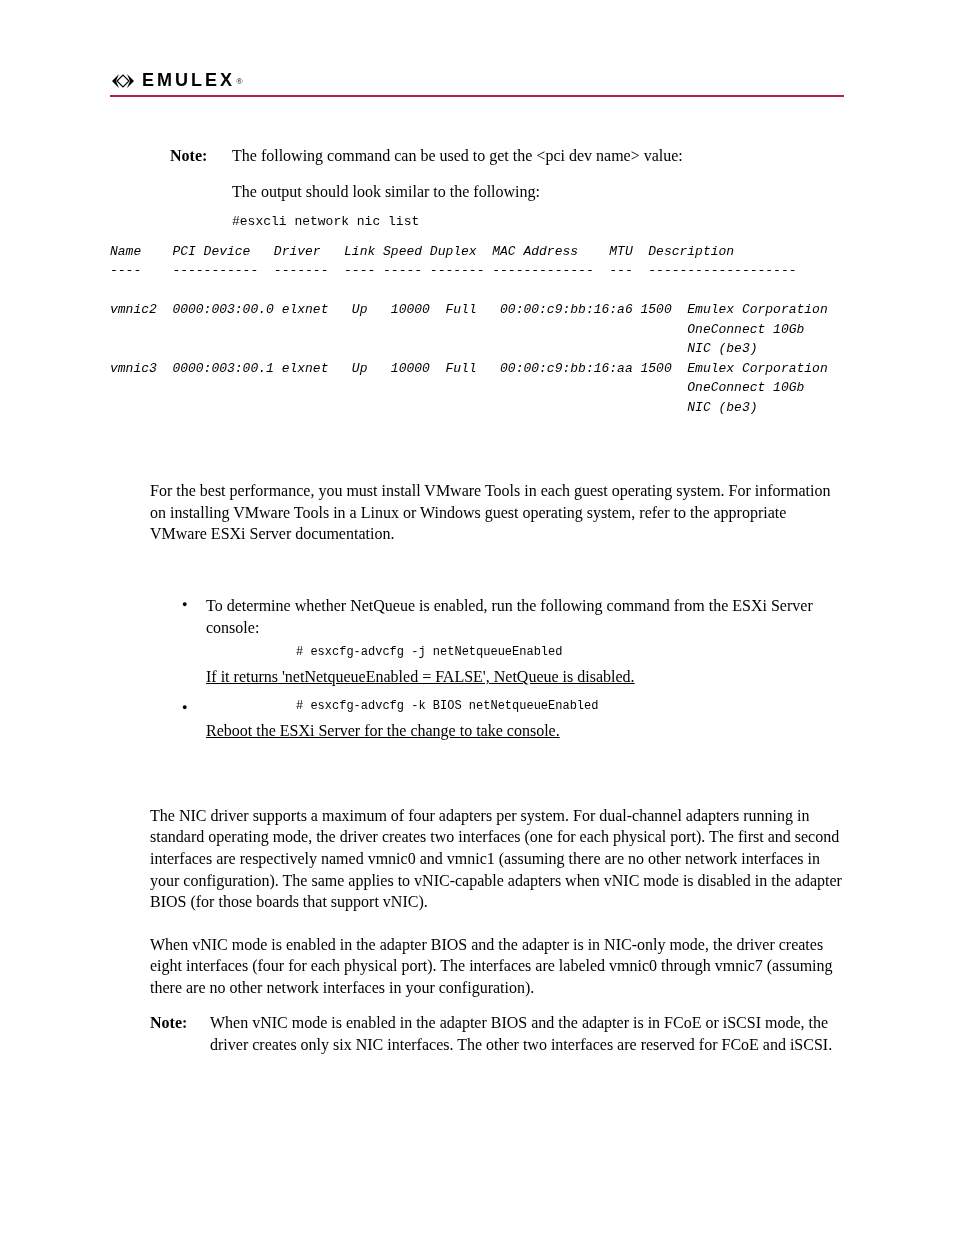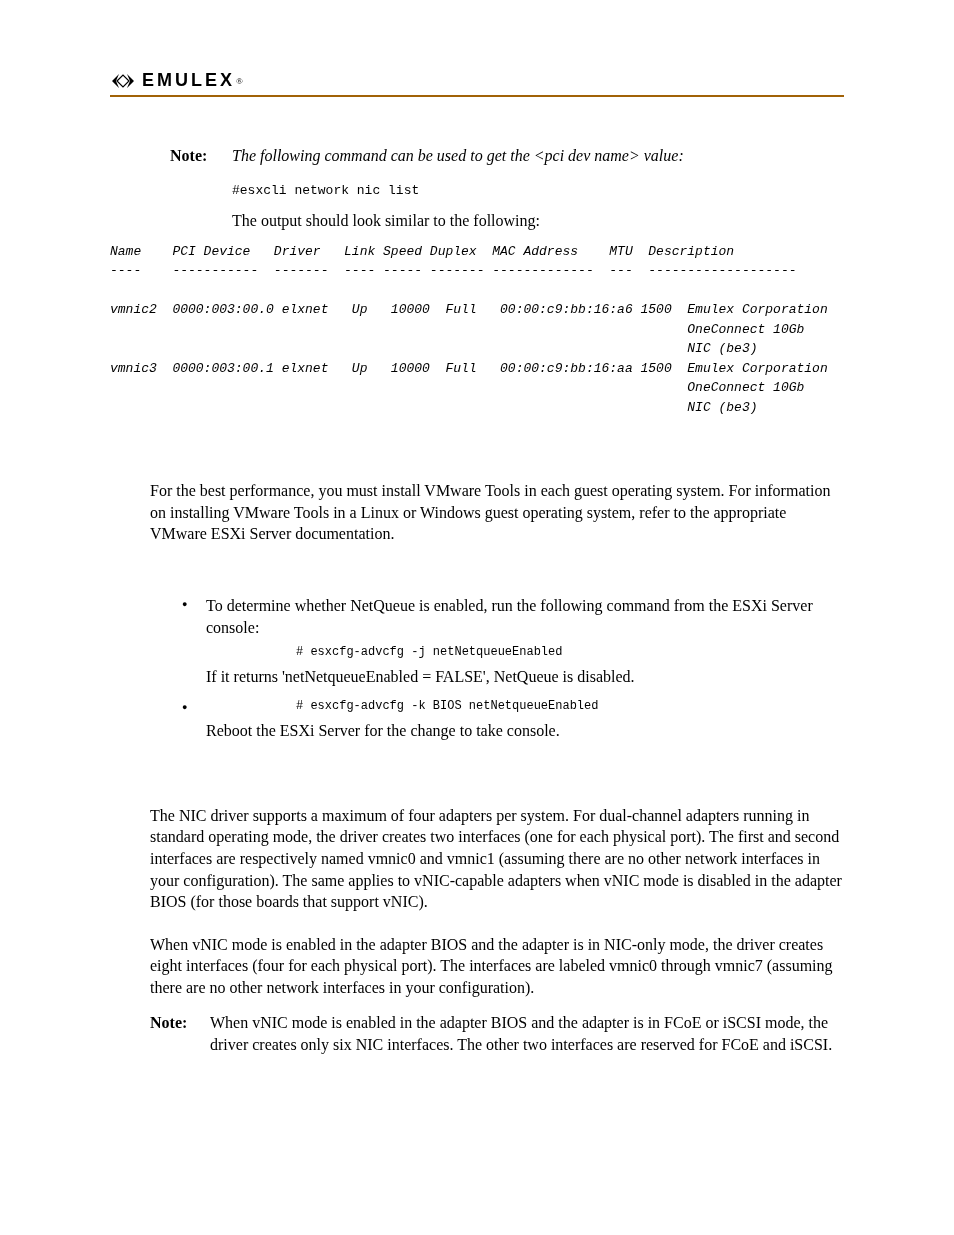--- a/index.html
+++ b/index.html
@@ -7,21 +7,21 @@
     padding: 0;
     background: #fff;
     font-family: "Book Antiqua", Palatino, "Palatino Linotype", Georgia, serif;
     color: #000;
     width: 954px;
   }
   .page {
     padding: 70px 110px 60px 110px;
   }
   .header {
-    border-bottom: 2px solid #a16207;
+    border-bottom: 2px solid #be185d;
     padding-bottom: 4px;
     margin-bottom: 48px;
     display: flex;
     align-items: center;
   }
   .logo-mark {
     display: inline-flex;
     align-items: center;
     margin-right: 6px;
   }
@@ -46,21 +46,20 @@
     margin-bottom: 14px;
   }
   .note-label {
     font-weight: 700;
     white-space: nowrap;
     padding-right: 10px;
     min-width: 52px;
   }
   .note-body {
     flex: 1;
-    font-style: italic;
   }
   .inset1 {
     margin-left: 122px;
     margin-bottom: 10px;
   }
   .mono, pre, code {
     font-family: "Courier New", Courier, monospace;
     font-size: 13px;
     line-height: 1.5;
   }
@@ -101,20 +100,21 @@
     top: 3px;
     font-size: 9px;
   }
   .cmd {
     font-family: "Courier New", Courier, monospace;
     font-size: 12px;
     margin: 6px 0 6px 90px;
   }
   .li-follow {
     margin-top: 4px;
+    text-decoration: underline;
   }
   .note2-row {
     display: flex;
     margin-left: 40px;
     margin-top: 14px;
   }
   .note2-label {
     font-weight: 700;
     white-space: nowrap;
     padding-right: 12px;
@@ -139,24 +139,24 @@
     <span class="reg">®</span>
   </div>
 
   <div class="content">
 
     <div class="note-row">
       <div class="note-label">Note:</div>
       <div class="note-body">The following command can be used to get the &lt;pci dev name&gt; value:</div>
     </div>
 
+    <div class="inset1">The output should look similar to the following:</div>
     <div class="inset1">
       <div class="mono">#esxcli network nic list</div>
     </div>
-    <div class="inset1">The output should look similar to the following:</div>
 
     <div class="table-block">
       <pre>Name    PCI Device   Driver   Link Speed Duplex  MAC Address    MTU  Description
 ----    -----------  -------  ---- ----- ------- -------------  ---  -------------------
 
 vmnic2  0000:003:00.0 elxnet   Up   10000  Full   00:00:c9:bb:16:a6 1500  Emulex Corporation
                                                                           OneConnect 10Gb
                                                                           NIC (be3)
 vmnic3  0000:003:00.1 elxnet   Up   10000  Full   00:00:c9:bb:16:aa 1500  Emulex Corporation
                                                                           OneConnect 10Gb

